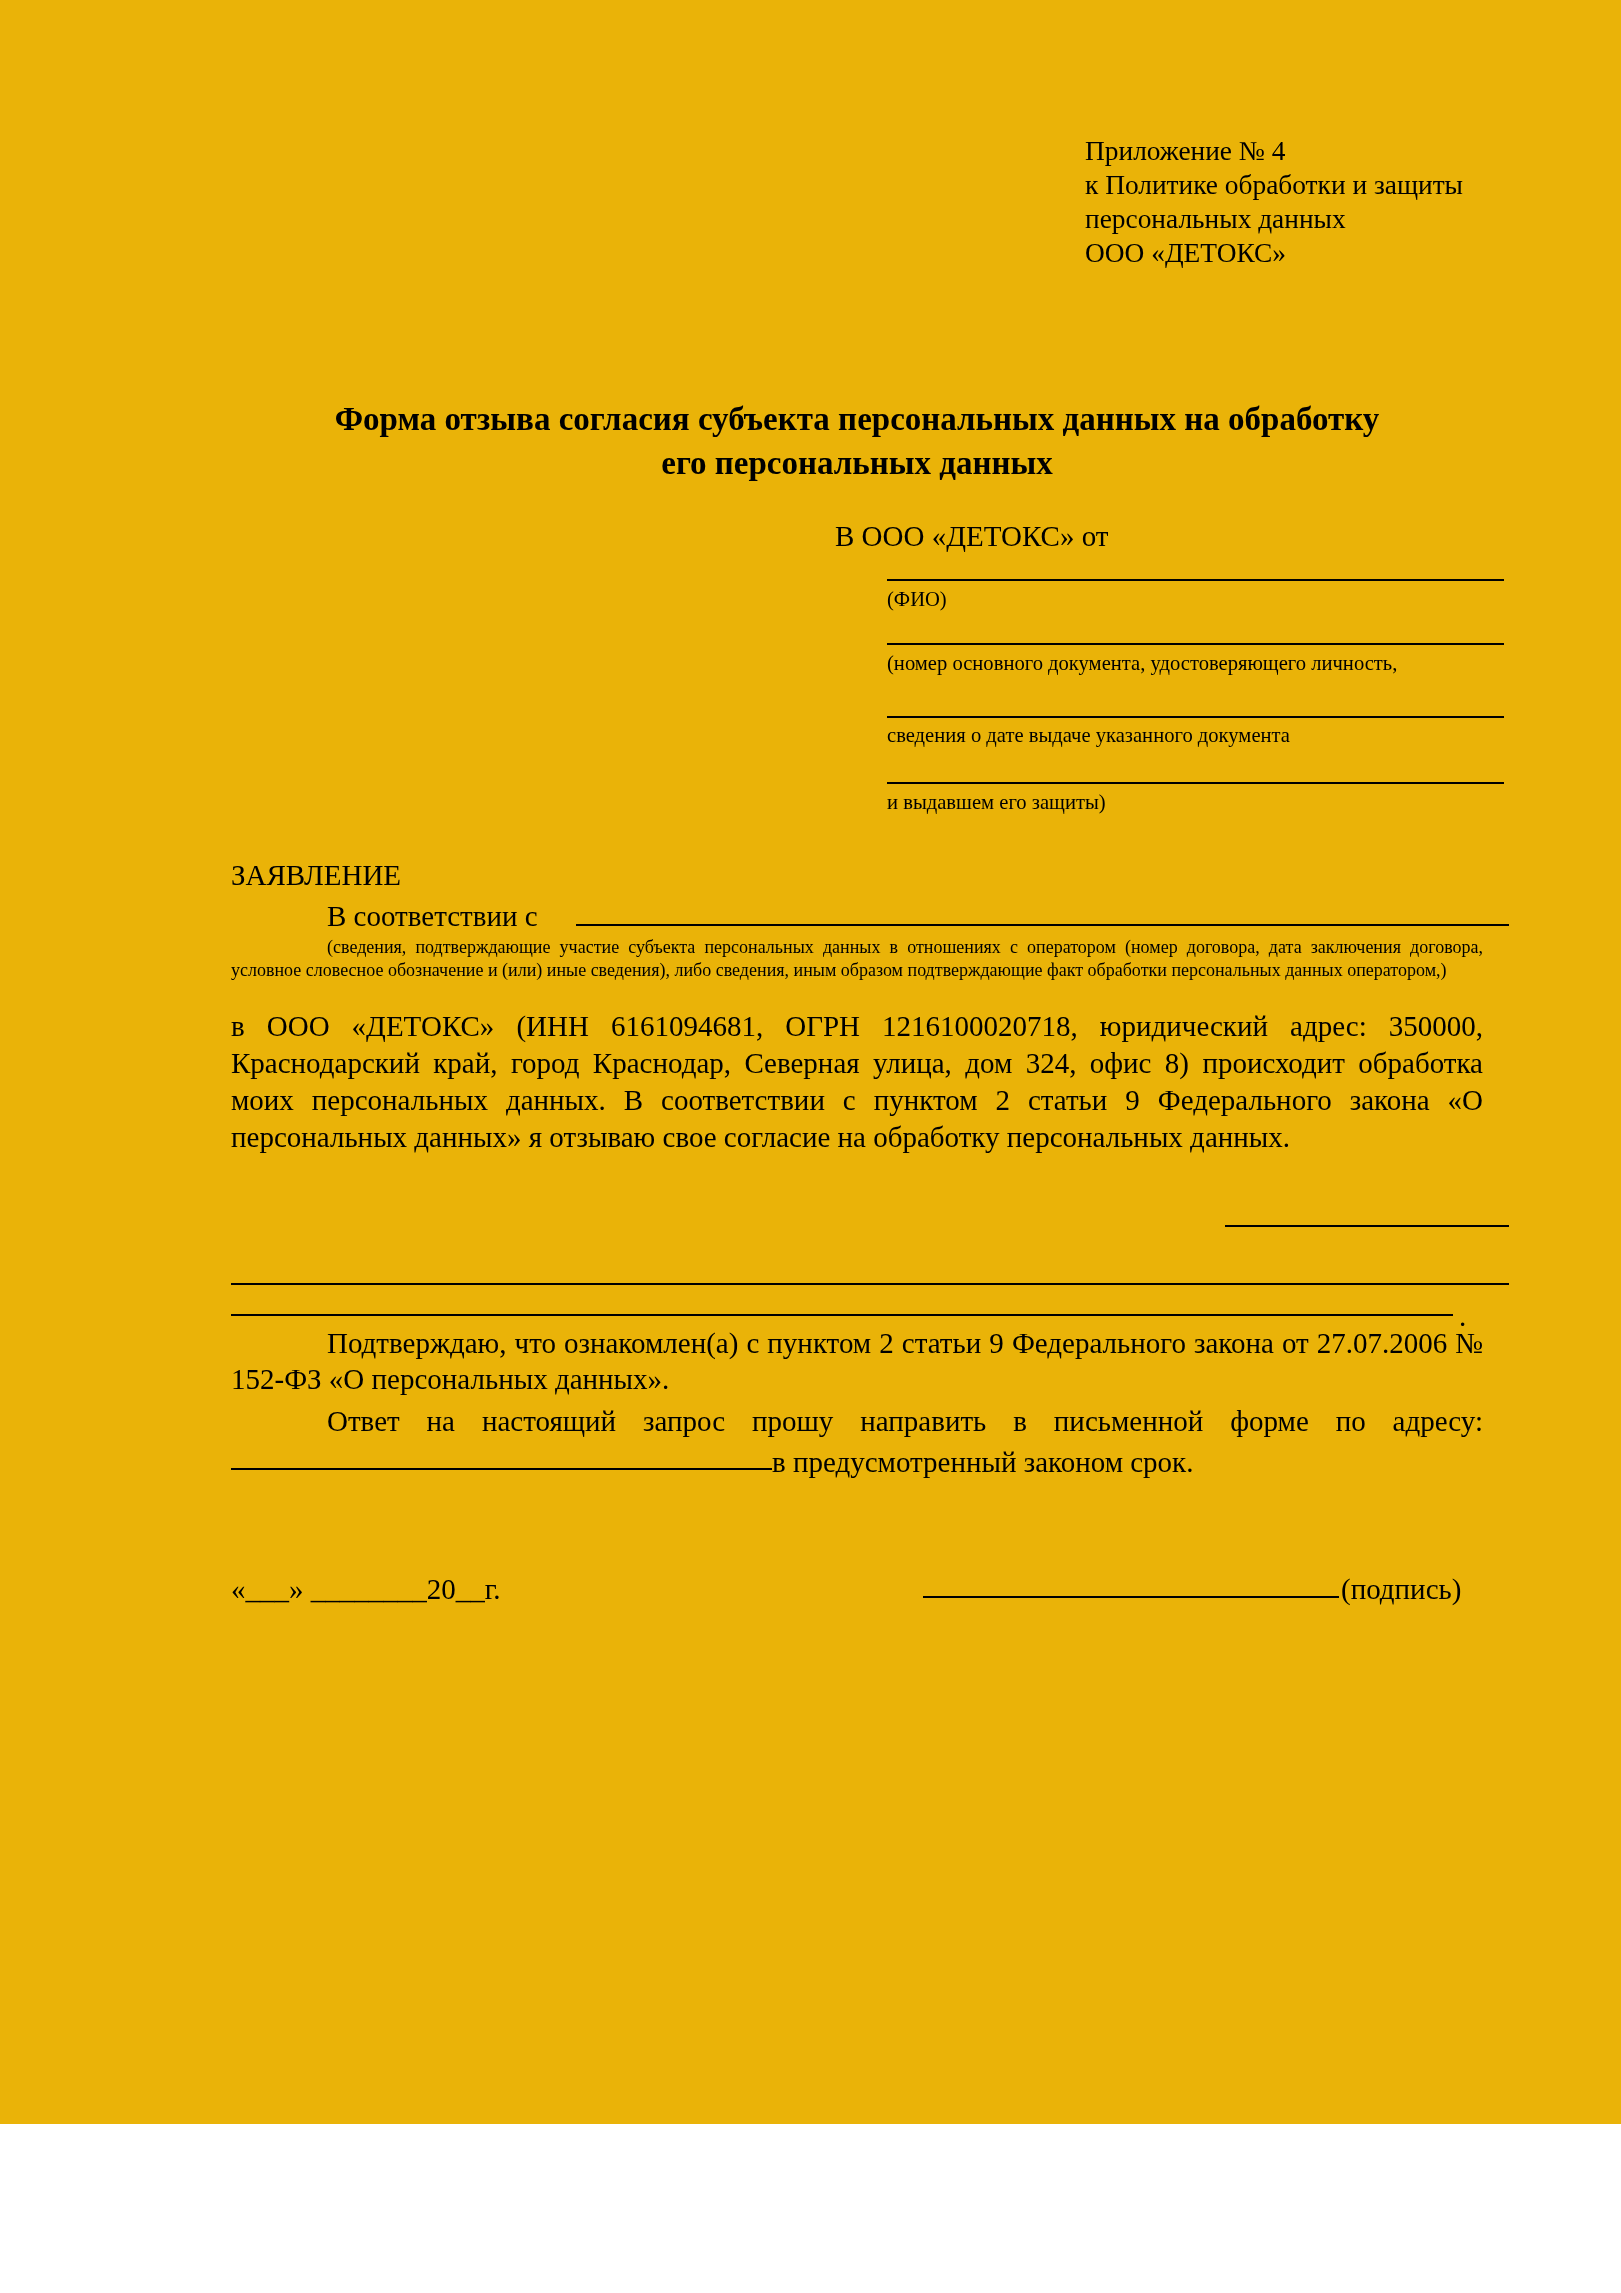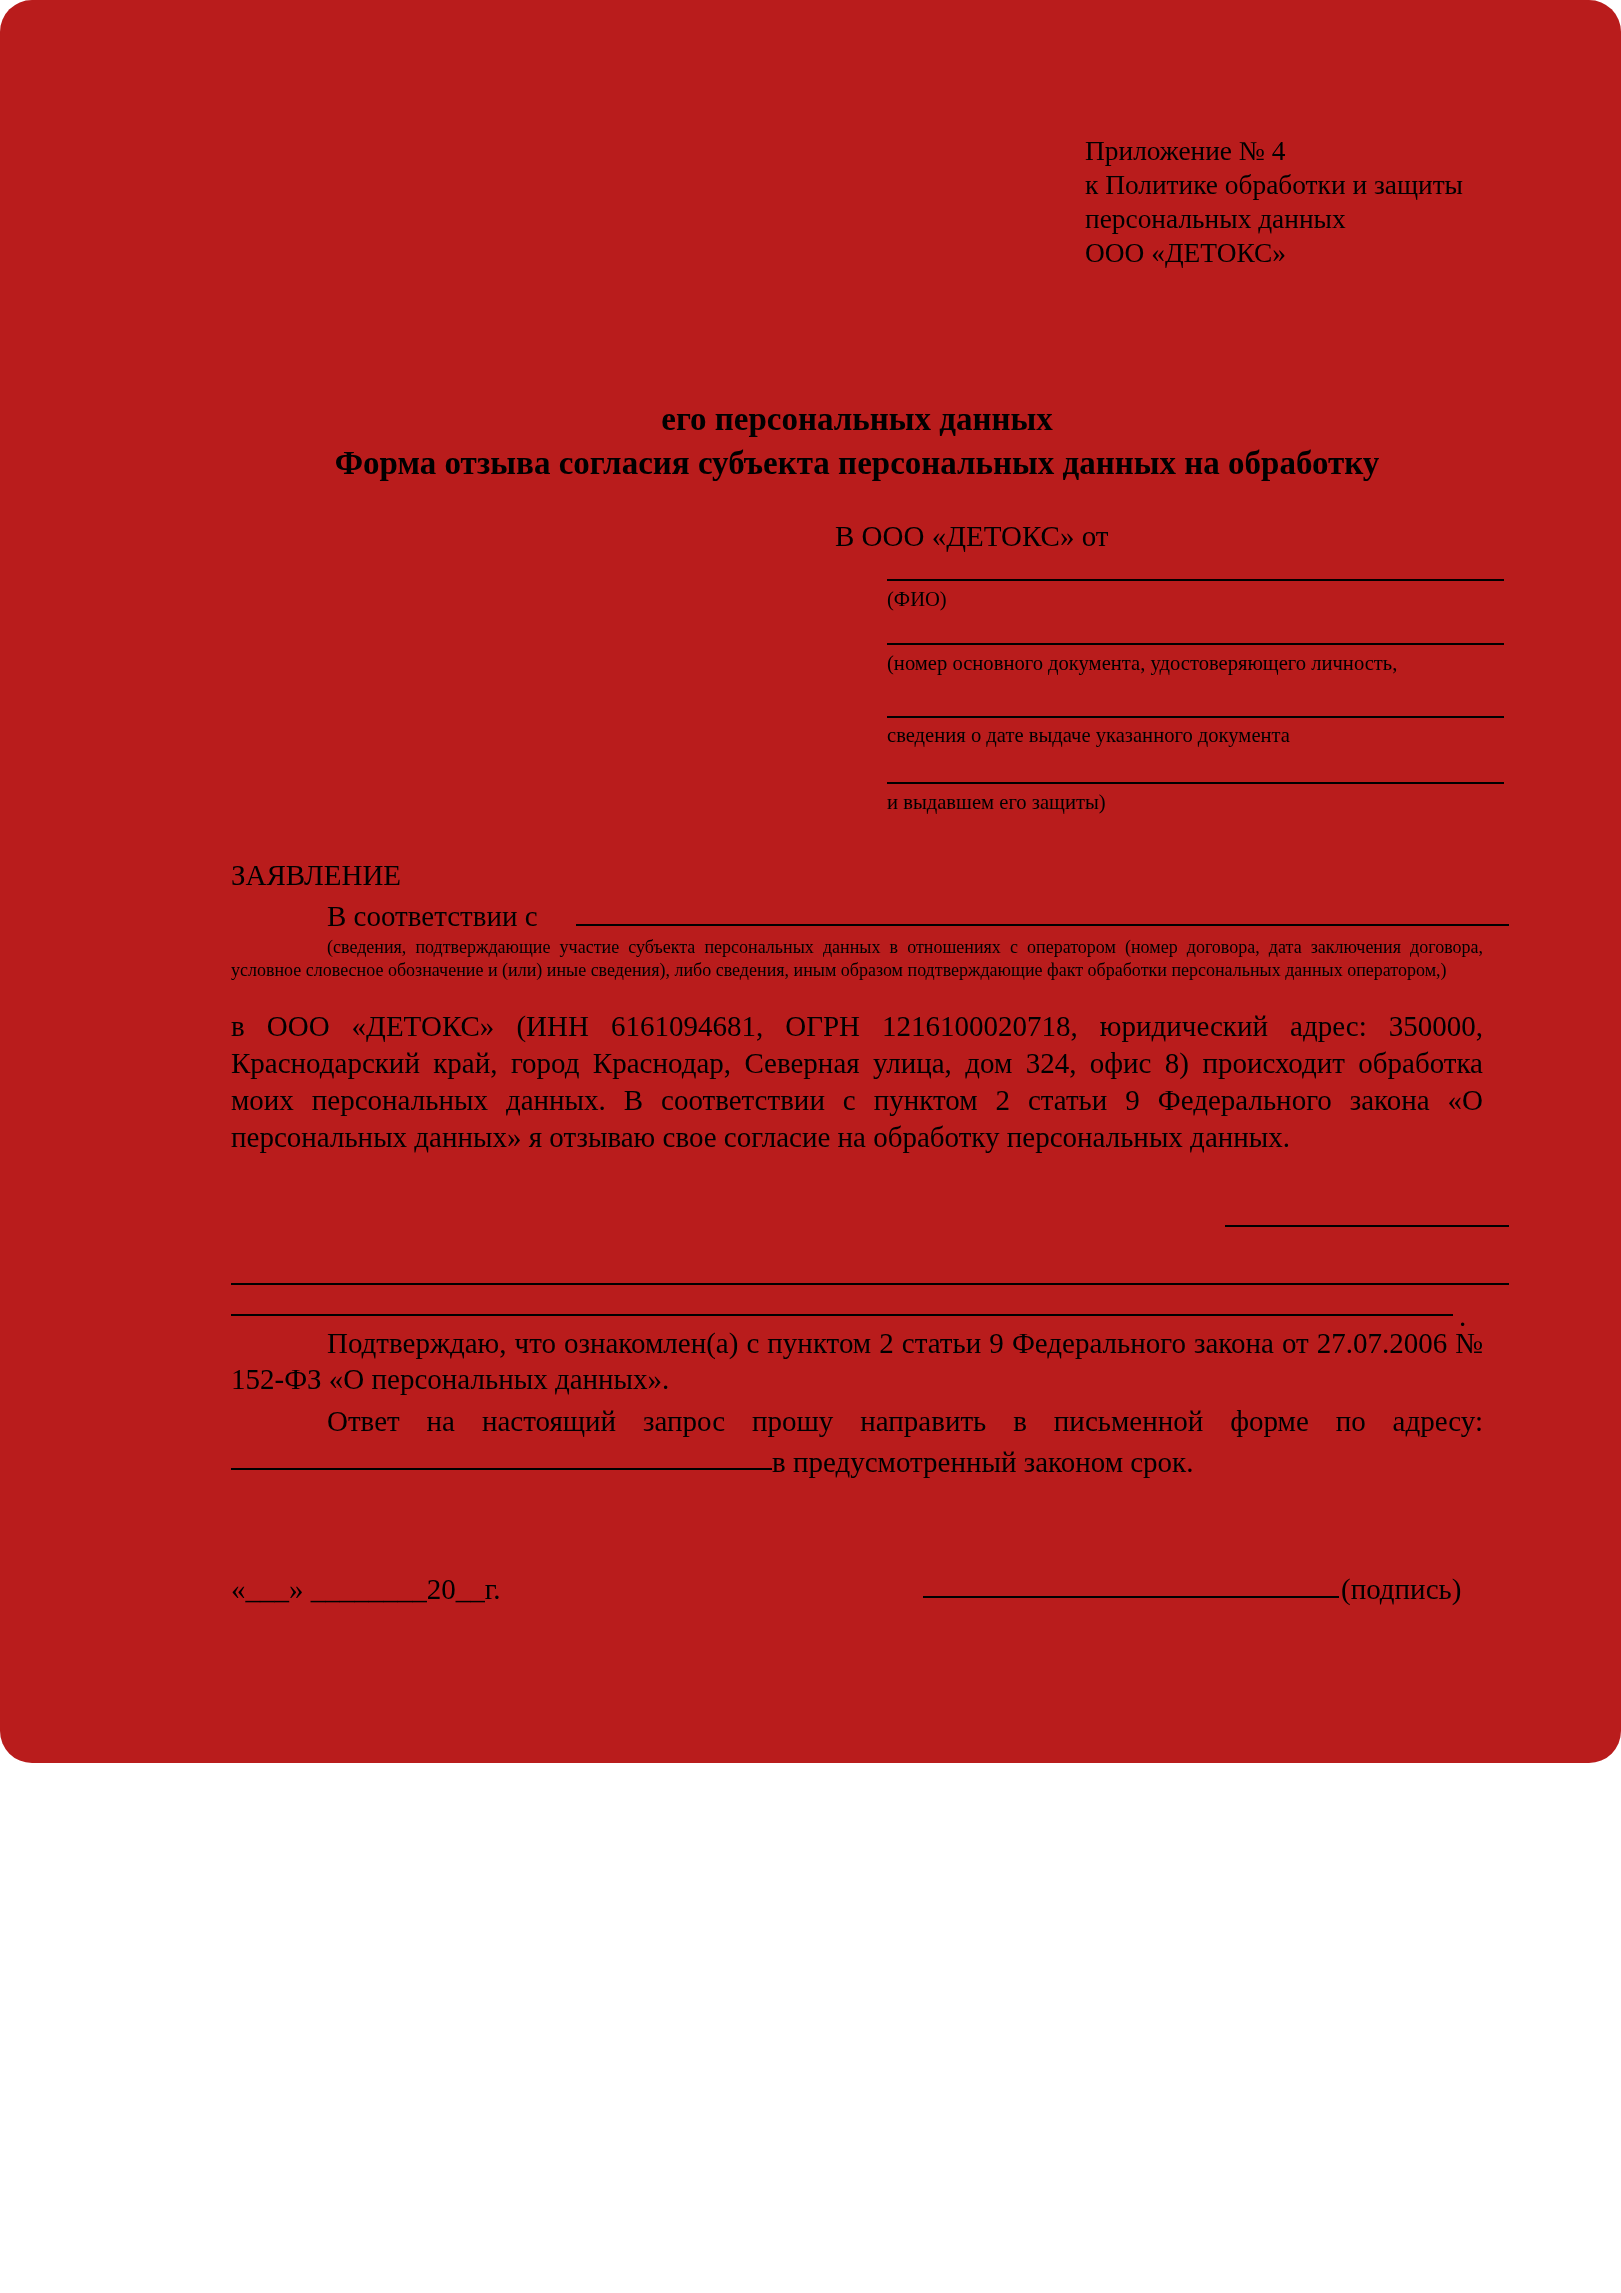--- a/index.html
+++ b/index.html
@@ -1,24 +1,23 @@
 <!DOCTYPE html>
 <html lang="ru"><head>
 <meta charset="utf-8">
 <style>
   html, body { margin: 0; padding: 0; background: #ffffff; }
   .page {
     position: relative;
     width: 1621px;
-    height: 1763px;
-    background: #b91c1c;
+    height: 2124px;
+    background: #eab308;
     color: #000000;
     font-family: "Liberation Serif", "DejaVu Serif", serif;
     overflow: hidden;
-    border-radius: 32px;
   }
   .abs { position: absolute; }
 
   
   #appendix { left: 1085px; top: 134px; font-size: 27.4px; line-height: 34px; }
 
   
   #title { left: 231px; top: 397px; width: 1252px; text-align: center;
            font-weight: bold; font-size: 33px; line-height: 44px; }
 
@@ -62,22 +61,22 @@
 <div class="page">
 
   <div class="abs" id="appendix">
     <div>Приложение № 4</div>
     <div>к Политике обработки и защиты</div>
     <div>персональных данных</div>
     <div>ООО «ДЕТОКС»</div>
   </div>
 
   <div class="abs" id="title">
+    <div>Форма отзыва согласия субъекта персональных данных на обработку</div>
     <div>его персональных данных</div>
-    <div>Форма отзыва согласия субъекта персональных данных на обработку</div>
   </div>
 
   <div class="abs" id="to-line">В ООО «ДЕТОКС» от</div>
 
   <div class="abs blank" id="blank1"></div>
   <div class="abs fieldcap" id="cap1">(ФИО)</div>
 
   <div class="abs blank" id="blank2"></div>
   <div class="abs fieldcap" id="cap2">(номер основного документа, удостоверяющего личность,</div>
 

